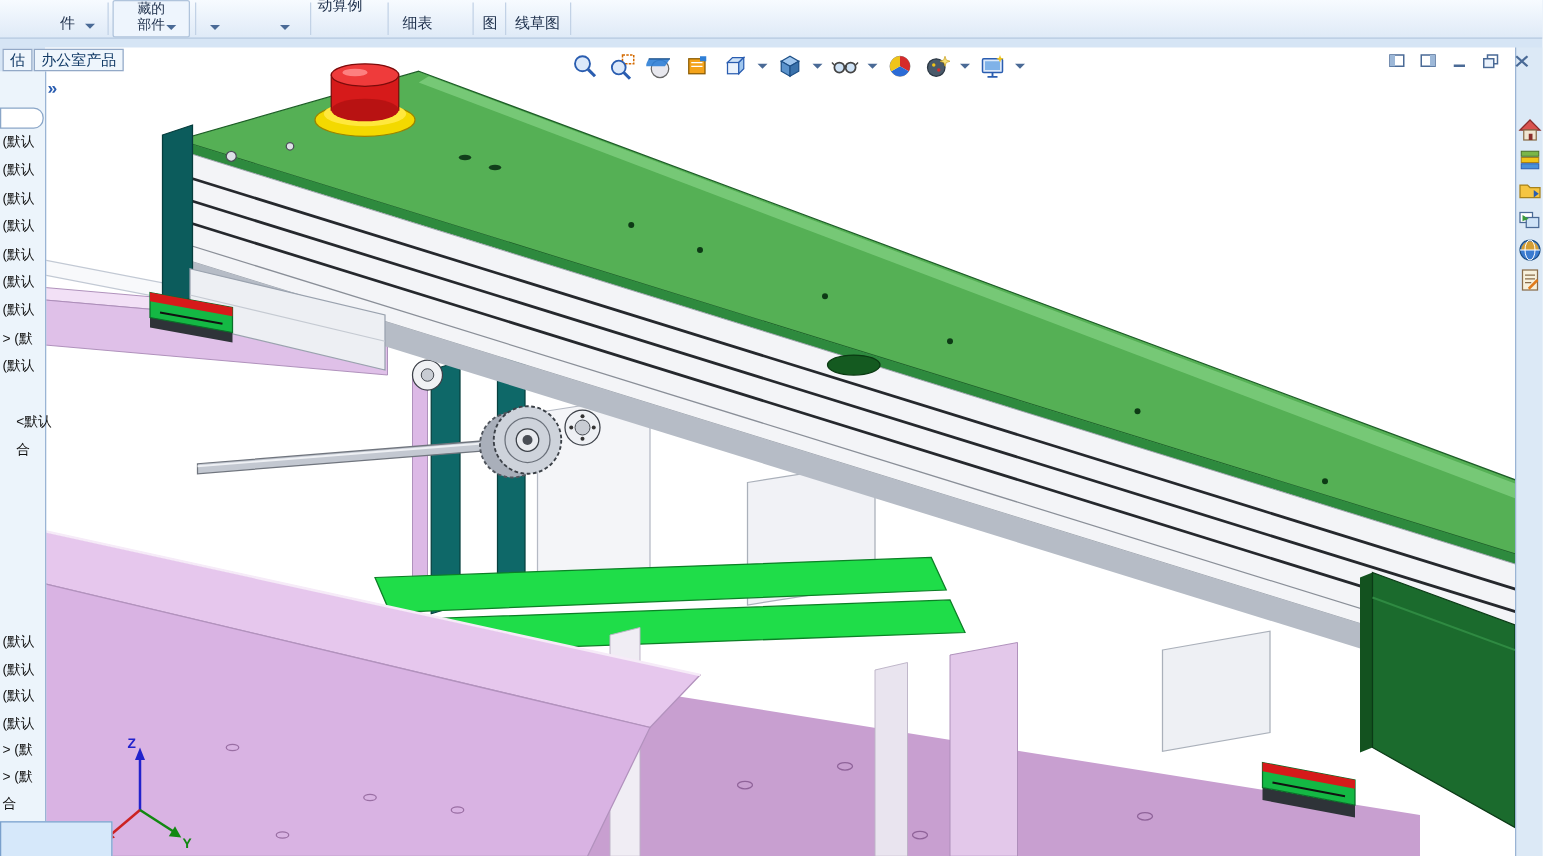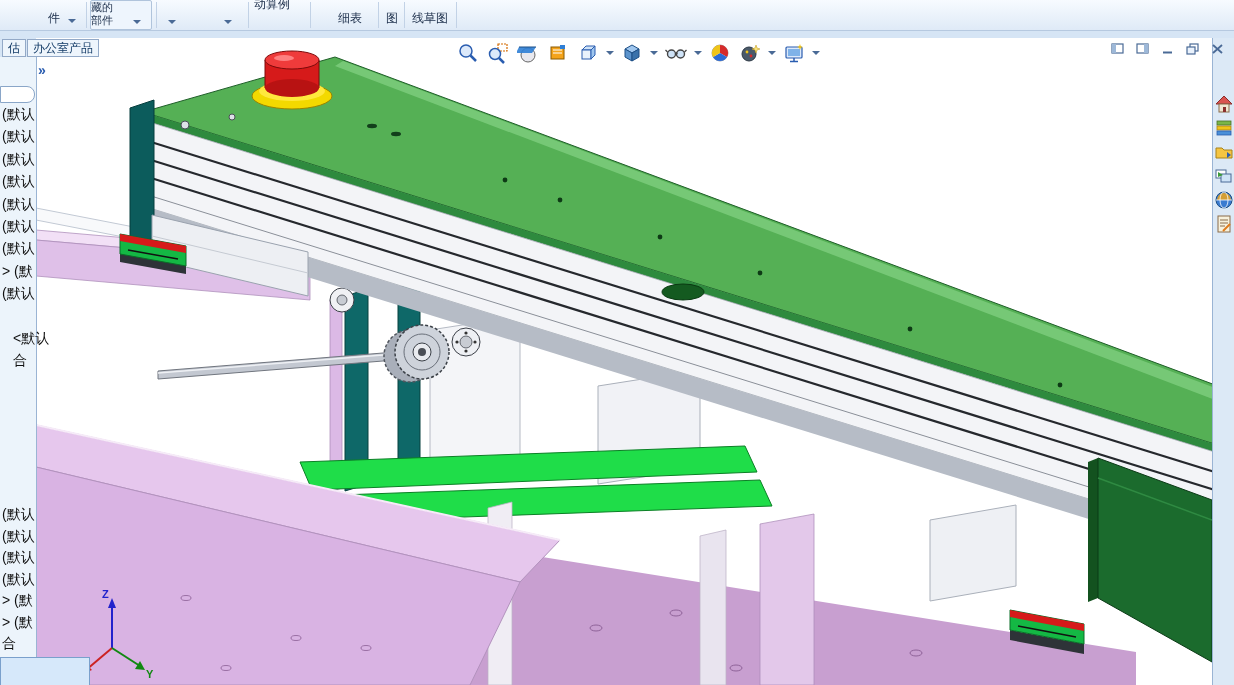--- a/index.html
+++ b/index.html
@@ -6,32 +6,32 @@
   #app{position:relative;width:1234px;height:685px;background:#d6e5f5;
        font-family:"Liberation Sans",sans-serif;overflow:hidden;}
   
   .top-toolbar{position:absolute;left:0;top:0;width:100%;height:30px;
     background:linear-gradient(#f7fbff,#dfeaf7);border-bottom:1px solid #b6c9e0;}
   .titem{position:absolute;font-size:12px;color:#1c2e4a;white-space:nowrap;}
   .vsep{position:absolute;top:2px;width:1px;height:26px;background:#c2d2e6;}
   .tchev{position:absolute;width:0;height:0;border-left:4px solid transparent;
     border-right:4px solid transparent;border-top:4px solid #4a6a96;}
   .bigbtn{position:absolute;left:90px;top:0;width:60px;height:28px;border:1px solid #b0c4dc;
-    border-radius:2px;background:#eef5fd;font-size:11px;color:#1c2e4a;text-align:left;line-height:13px;}
+    border-radius:2px;background:#eef5fd;font-size:11px;color:#1c2e4a;text-align:center;line-height:13px;}
   
   .tab{position:absolute;top:39px;height:16px;border:1px solid #93a9c7;background:#eef5fc;
     padding:0 5px;font-size:12px;color:#123a66;line-height:16px;z-index:6;white-space:nowrap;}
   
   .left-panel{position:absolute;left:0;top:57px;width:36px;height:600px;background:#ecf4fb;
     border-right:1px solid #9ab4d4;z-index:5;overflow:hidden;}
   .panel-expand{position:absolute;left:38px;top:62px;font-size:14px;font-weight:bold;
     color:#2a5db0;z-index:6;cursor:pointer;}
   .tree-pill{position:absolute;left:0;top:86px;width:33px;height:15px;background:#fff;
     border:1px solid #8aa6c8;border-radius:0 8px 8px 0;z-index:6;}
-  .tree{position:absolute;left:2px;font-size:14px;color:#111;white-space:nowrap;z-index:6;}
+  .tree{position:absolute;left:2px;font-size:11px;color:#111;white-space:nowrap;z-index:6;}
   .tree div{height:22.4px;line-height:22.4px;}
   .tree.bottom div{height:21.5px;line-height:21.5px;}
   .bl-box{position:absolute;left:0;top:657px;width:88px;height:28px;background:#d6e8fa;
     border:1px solid #7aa0cc;z-index:7;}
   
   .viewport{position:absolute;left:36px;top:38px;width:1176px;height:647px;background:#ffffff;z-index:1;}
   
   .headsup{position:absolute;left:455px;top:40px;display:flex;align-items:center;gap:4px;z-index:8;}
   .hbtn{width:26px;height:26px;display:flex;align-items:center;justify-content:center;border-radius:3px;}
   .chev{width:0;height:0;border-left:4px solid transparent;border-right:4px solid transparent;
@@ -60,21 +60,21 @@
       <span class="tchev" style="left:42px;top:19px;"></span>
     </div>
     <span class="vsep" style="left:156px;"></span>
 
     <span class="tchev" style="left:168px;bottom:6px;"></span>
     <span class="tchev" style="left:224px;bottom:6px;"></span>
     <span class="vsep" style="left:248px;"></span>
 
     <span class="titem" style="left:254px;bottom:17px;">动算例</span>
     <span class="vsep" style="left:310px;"></span>
-    <span class="titem" style="left:322px;bottom:3px;margin-left:16px;">细表</span>
+    <span class="titem" style="left:322px;bottom:3px;">细表</span>
     <span class="vsep" style="left:378px;"></span>
     <span class="titem" style="left:386px;bottom:3px;">图</span>
     <span class="vsep" style="left:404px;"></span>
     <span class="titem" style="left:412px;bottom:3px;">线草图</span>
     <span class="vsep" style="left:456px;"></span>
   </div>
 
   <div class="viewport">
     <svg width="1176" height="647" viewBox="0 0 1176 647">
 

